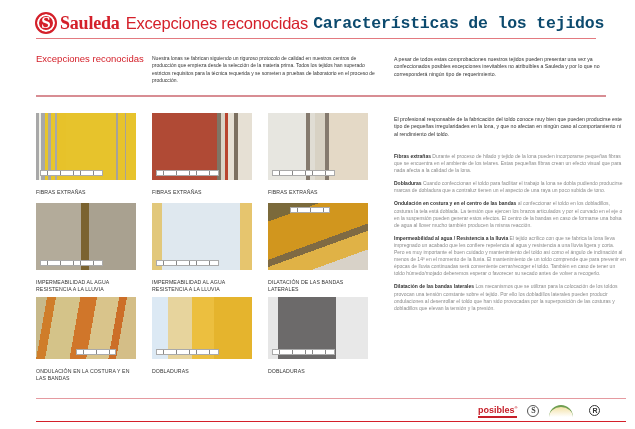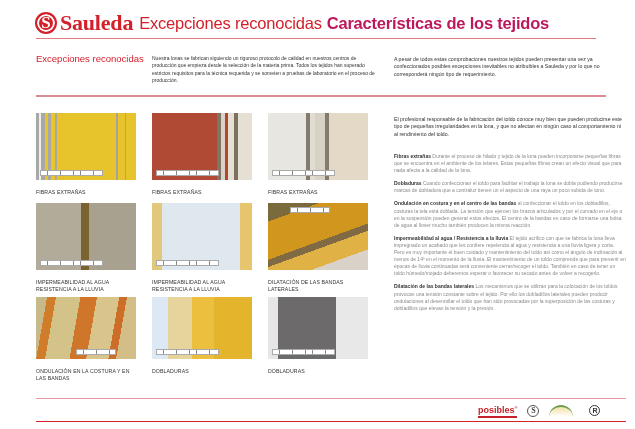--- a/index.html
+++ b/index.html
@@ -1,23 +1,23 @@
 <!DOCTYPE html>
 <html><head>
 <meta charset="utf-8">
 <style>
   * { box-sizing: border-box; margin: 0; padding: 0; }
   html, body { width: 635px; height: 429px; background: #ffffff; overflow: hidden; }
   body { font-family: "Liberation Sans", sans-serif; color: #444; position: relative; }
 
   .header { position: absolute; left: 35px; top: 10px; height: 26px; display: flex; align-items: center; }
   .logo-circle { width: 22px; height: 22px; border-radius: 50%; background: #d4202a; color: #fff; font-family: "Liberation Serif", serif; font-weight: bold; font-size: 17px; display: flex; align-items: center; justify-content: center; margin-right: 3px; border: 2px solid #d4202a; box-shadow: inset 0 0 0 2px #fff; }
-  .brand { font-family: "Liberation Serif", serif; font-weight: bold; font-size: 22px; color: #d4202a; margin-right: 6px; letter-spacing: -0.2px; }
+  .brand { font-family: "Liberation Serif", serif; font-weight: bold; font-size: 18px; color: #d4202a; margin-right: 6px; letter-spacing: -0.2px; }
   .title-light { font-size: 16.5px; color: #d4202a; margin-right: 5px; letter-spacing: -0.2px; }
-  .title-bold { font-size: 16.5px; color: #be185d; font-weight: bold; letter-spacing: -0.2px; }
+  .title-bold { font-size: 16.5px; color: #0c4a6e; font-weight: bold; letter-spacing: -0.2px; font-family: Liberation Mono, monospace; }
   .header-rule { position: absolute; left: 36px; top: 38px; width: 560px; height: 1px; background: #e37a80; }
 
   .section-title { position: absolute; left: 36px; top: 53px; font-size: 9.5px; color: #d4202a; }
   .intro-left { position: absolute; left: 152px; top: 55px; width: 225px; font-size: 5px; line-height: 7.3px; color: #333; }
   .intro-right { position: absolute; left: 394px; top: 56px; width: 230px; font-size: 5.2px; line-height: 7.3px; color: #333; }
   .rule-mid-left { position: absolute; left: 36px; top: 95px; width: 334px; height: 1.5px; background: #d88d93; }
   .rule-mid-right { position: absolute; left: 370px; top: 95px; width: 236px; height: 1.5px; background: #d88d93; }
 
   .grid { position: absolute; left: 36px; top: 113px; width: 330px; }
   .tile { position: absolute; width: 100px; }

